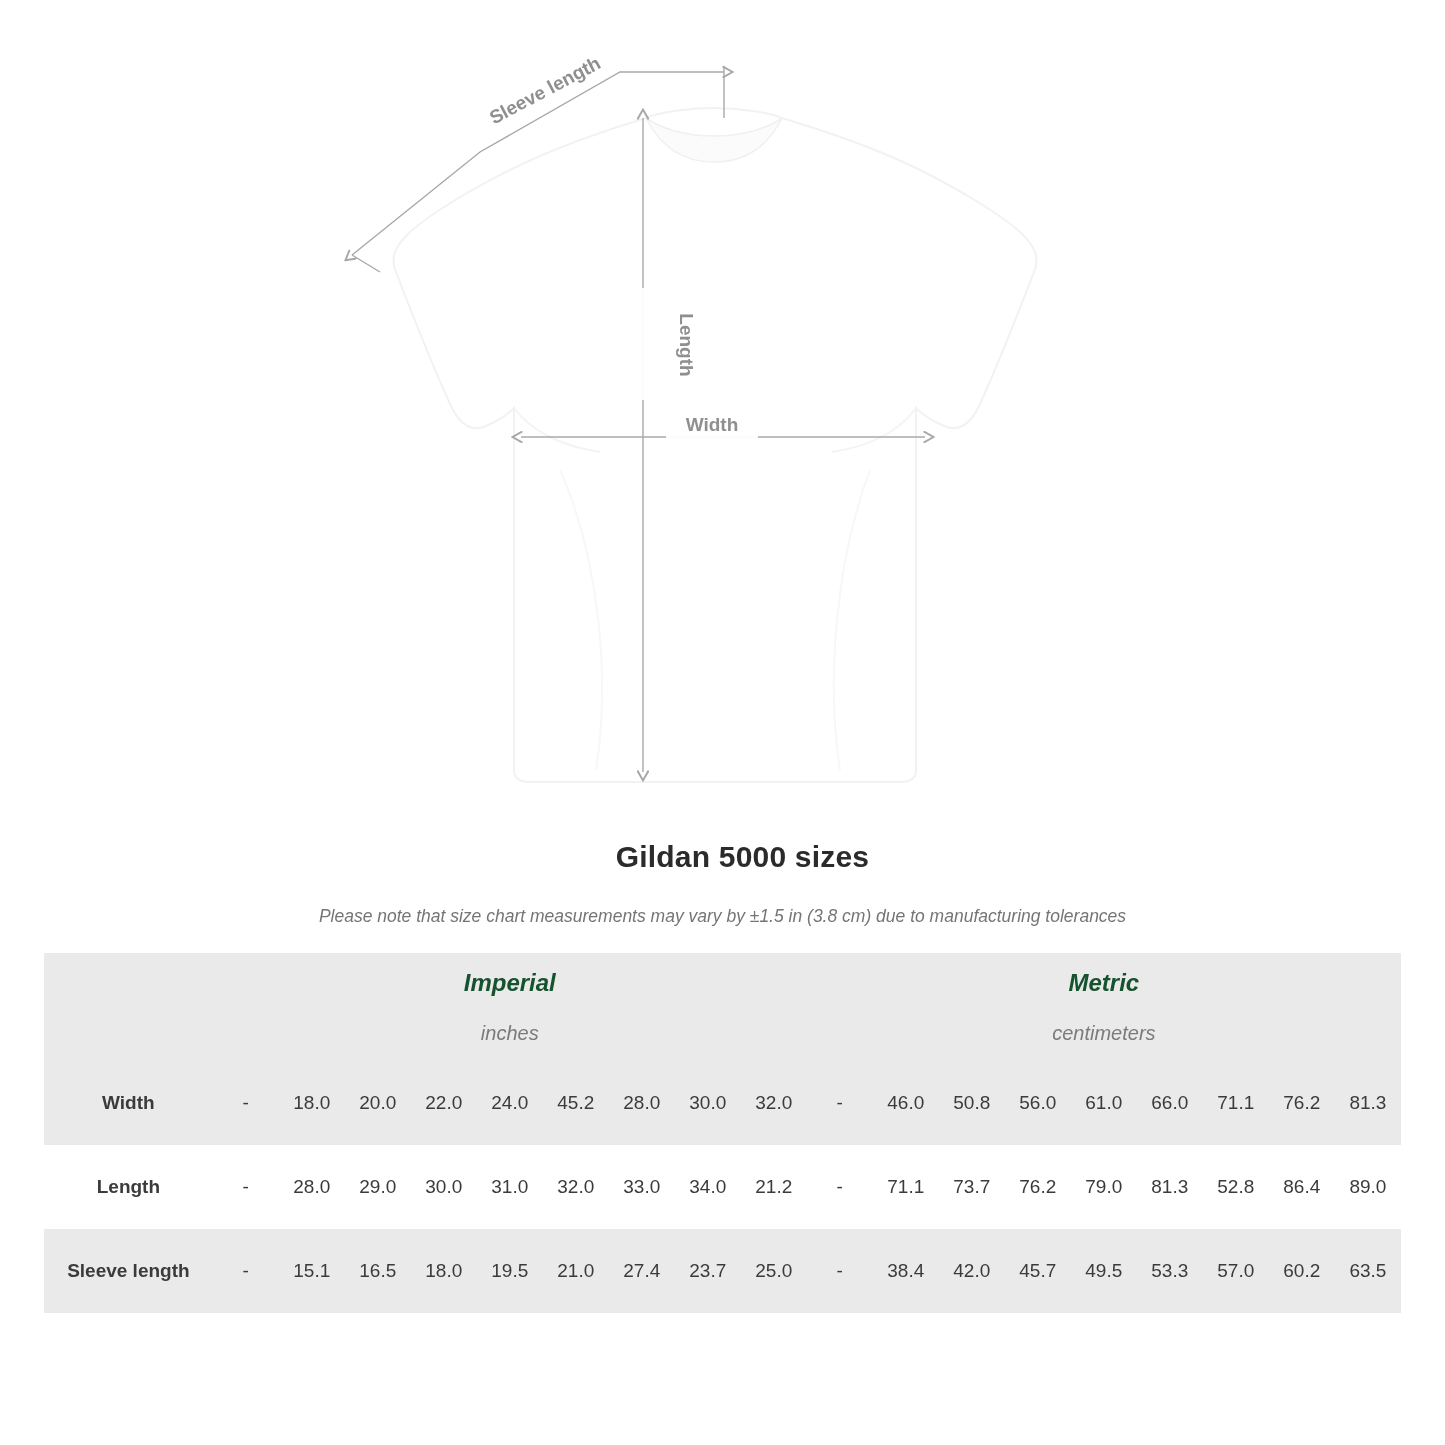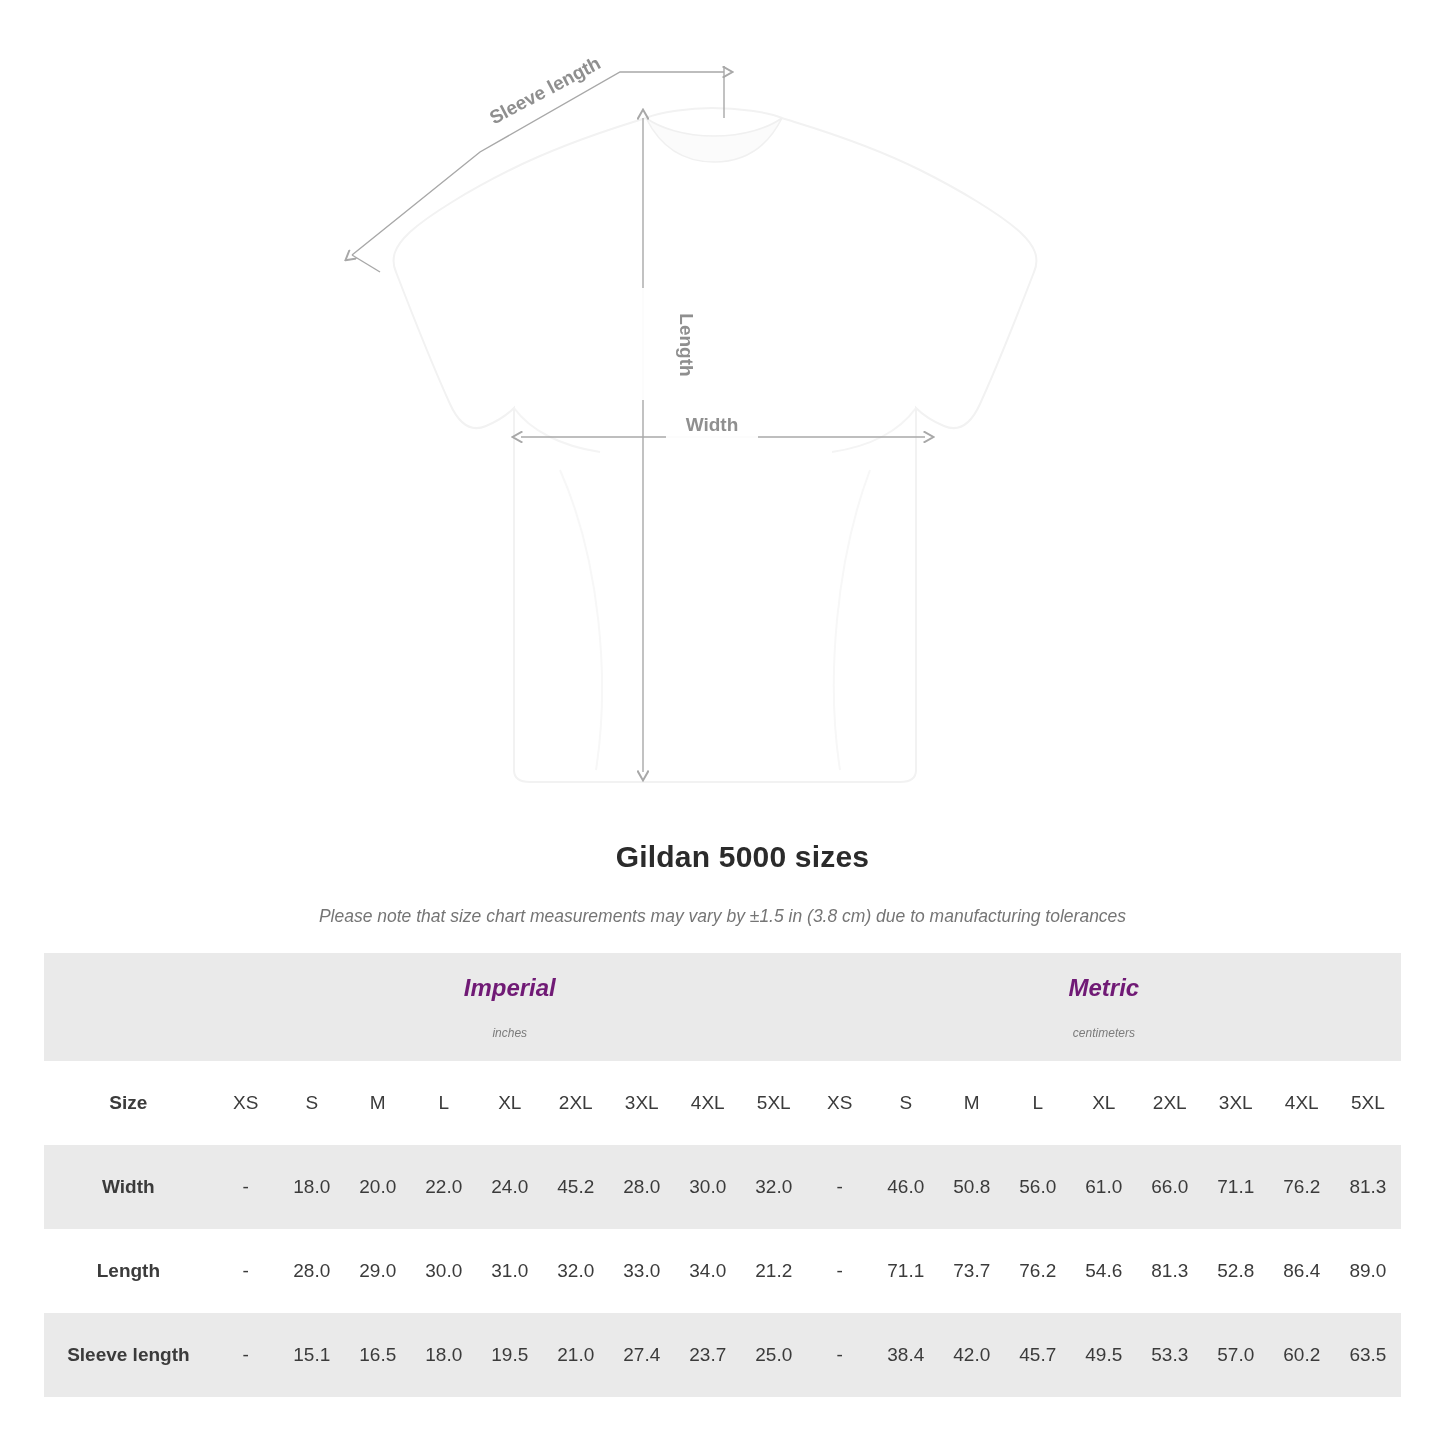--- a/index.html
+++ b/index.html
@@ -64,25 +64,25 @@
     font-weight: normal;
   }
   .unit-header-row td {
     height: 108px;
     background: #eaeaea;
   }
   .unit-name {
     font-size: 24px;
     font-style: italic;
     font-weight: bold;
-    color: #701a75;
+    color: #14532d;
     line-height: 1.2;
   }
   .unit-sub {
-    font-size: 12px;
+    font-size: 20px;
     font-style: italic;
     color: #7b7b7b;
     margin-top: 24px;
   }
   .size-row td {
     height: 84px;
     font-size: 19px;
     color: #3b3b3b;
     background: #ffffff;
   }
@@ -190,41 +190,20 @@
         <td colspan="9">
           <div class="unit-name">Imperial</div>
           <div class="unit-sub">inches</div>
         </td>
         <td colspan="9">
           <div class="unit-name">Metric</div>
           <div class="unit-sub">centimeters</div>
         </td>
       </tr>
 
-      <tr class="size-row">
-        <td class="rowlabel">Size</td>
-        <td>XS</td>
-        <td>S</td>
-        <td>M</td>
-        <td>L</td>
-        <td>XL</td>
-        <td>2XL</td>
-        <td>3XL</td>
-        <td>4XL</td>
-        <td>5XL</td>
-        <td>XS</td>
-        <td>S</td>
-        <td>M</td>
-        <td>L</td>
-        <td>XL</td>
-        <td>2XL</td>
-        <td>3XL</td>
-        <td>4XL</td>
-        <td>5XL</td>
-      </tr>
 
       <tr class="data-row shaded">
         <td class="rowlabel">Width</td>
         <td>-</td>
         <td>18.0</td>
         <td>20.0</td>
         <td>22.0</td>
         <td>24.0</td>
         <td>45.2</td>
         <td>28.0</td>
@@ -249,21 +228,21 @@
         <td>30.0</td>
         <td>31.0</td>
         <td>32.0</td>
         <td>33.0</td>
         <td>34.0</td>
         <td>21.2</td>
         <td>-</td>
         <td>71.1</td>
         <td>73.7</td>
         <td>76.2</td>
-        <td>54.6</td>
+        <td>79.0</td>
         <td>81.3</td>
         <td>52.8</td>
         <td>86.4</td>
         <td>89.0</td>
       </tr>
 
       <tr class="data-row shaded">
         <td class="rowlabel">Sleeve length</td>
         <td>-</td>
         <td>15.1</td>

